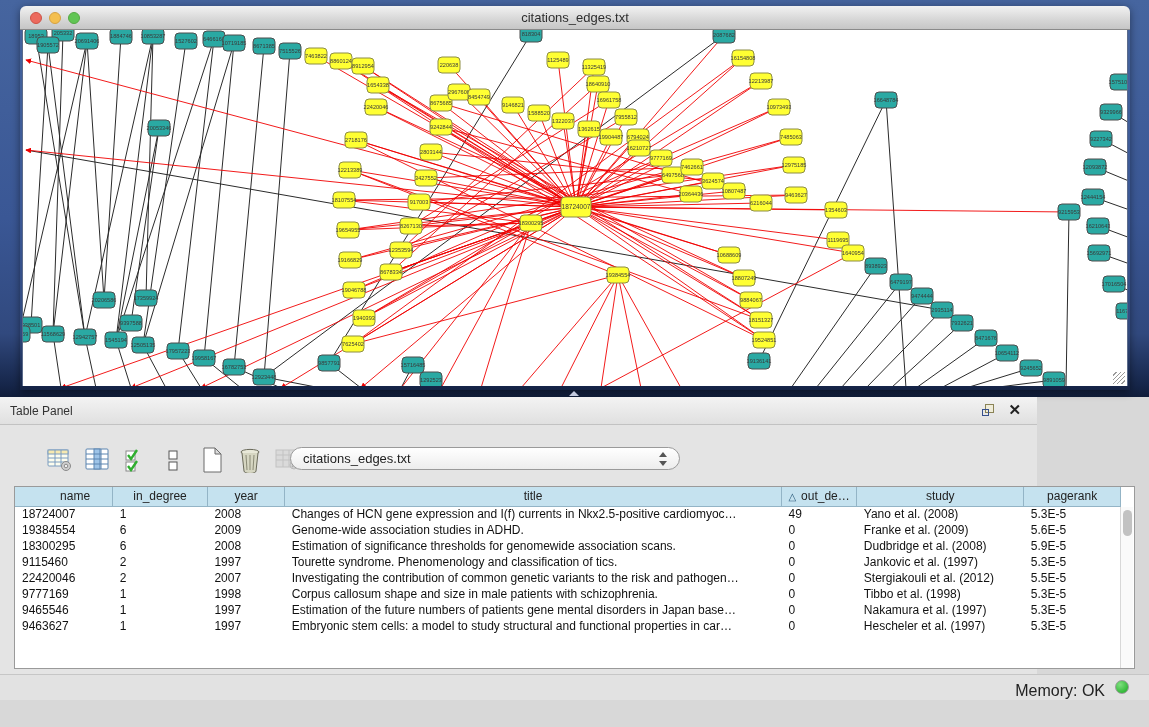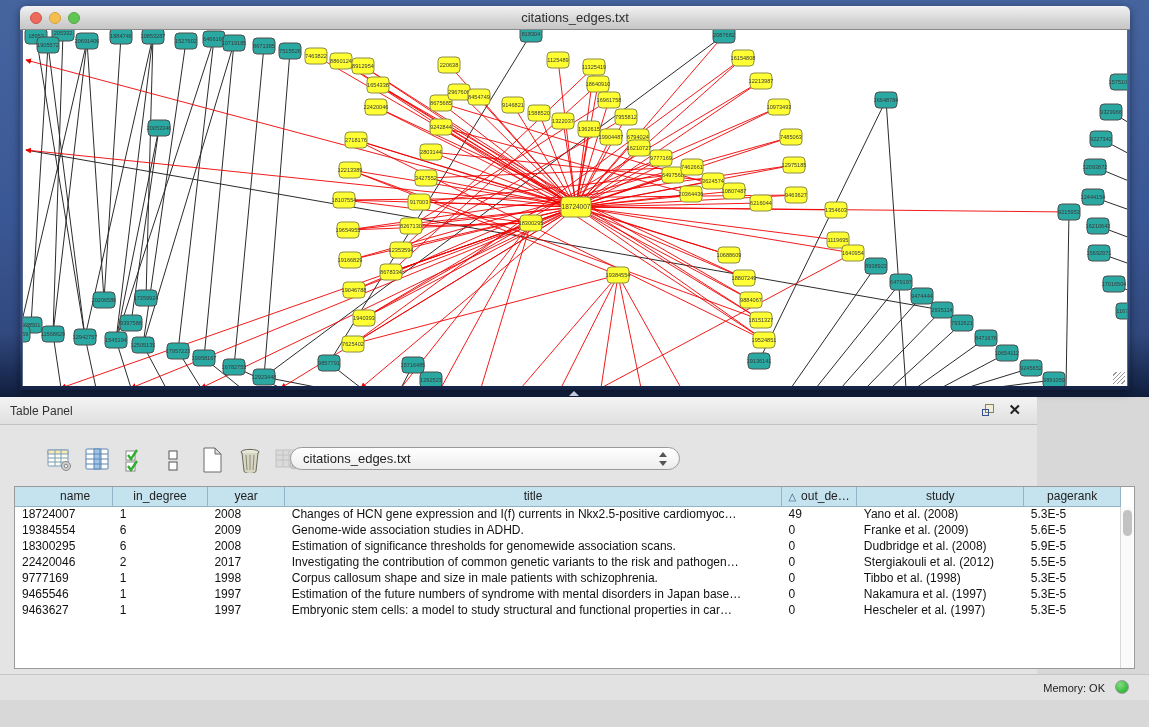--- a/index.html
+++ b/index.html
@@ -63,21 +63,21 @@
   #vthumb { position:absolute; left:2px; top:3px; width:9px; height:26px; background:#c2c2c2; border-radius:5px; }
 
   #tabs { position:absolute; left:50%; top:277px; transform:translateX(-50%);
     display:flex; height:21px; border:1px solid #9a9a9a; border-radius:6px; overflow:hidden; background:#fcfcfc; }
   .tab { padding:0 14px; font-size:13px; line-height:19px; color:#222; border-right:1px solid #b5b5b5; }
   .tab:last-child { border-right:none; }
   .tab.sel { background:linear-gradient(#828282,#6a6a6a); color:#e9e9e9; }
 
   #statusbar { position:absolute; left:0; bottom:0; width:1149px; height:26px;
     background:#e2e2e2; border-top:1px solid #c6c6c6; }
-  #memory { position:absolute; right:44px; top:7px; font-size:11px; color:#222; }
+  #memory { position:absolute; right:44px; top:7px; font-size:16px; color:#222; }
   #mem-dot { position:absolute; right:20px; top:5px; width:14px; height:14px; border-radius:50%;
     background:radial-gradient(circle at 35% 30%,#7fe07f,#35b93a 70%); border:1px solid #9a9a9a; }
 </style>
 </head>
 <body>
 
 <div id="stage">
 
   <div id="desktop">
     <div id="net-window">
@@ -615,42 +615,51 @@
             <tr class="datarow">
               <td>18300295</td>
               <td>6</td>
               <td>2008</td>
               <td>Estimation of significance thresholds for genomewide association scans.</td>
               <td>0</td>
               <td>Dudbridge et al. (2008)</td>
               <td>5.9E-5</td>
             </tr>
             <tr class="datarow">
+              <td>9115460</td>
+              <td>2</td>
+              <td>1997</td>
+              <td>Tourette syndrome. Phenomenology and classification of tics.</td>
+              <td>0</td>
+              <td>Jankovic et al. (1997)</td>
+              <td>5.3E-5</td>
+            </tr>
+            <tr class="datarow">
               <td>22420046</td>
               <td>2</td>
-              <td>2017</td>
+              <td>2007</td>
               <td>Investigating the contribution of common genetic variants to the risk and pathogen…</td>
               <td>0</td>
               <td>Stergiakouli et al. (2012)</td>
               <td>5.5E-5</td>
             </tr>
             <tr class="datarow">
               <td>9777169</td>
               <td>1</td>
               <td>1998</td>
               <td>Corpus callosum shape and size in male patients with schizophrenia.</td>
               <td>0</td>
               <td>Tibbo et al. (1998)</td>
               <td>5.3E-5</td>
             </tr>
             <tr class="datarow">
               <td>9465546</td>
               <td>1</td>
               <td>1997</td>
-              <td>Estimation of the future numbers of syndrome with mental disorders in Japan base…</td>
+              <td>Estimation of the future numbers of patients gene mental disorders in Japan base…</td>
               <td>0</td>
               <td>Nakamura et al. (1997)</td>
               <td>5.3E-5</td>
             </tr>
             <tr class="datarow">
               <td>9463627</td>
               <td>1</td>
               <td>1997</td>
               <td>Embryonic stem cells: a model to study structural and functional properties in car…</td>
               <td>0</td>

